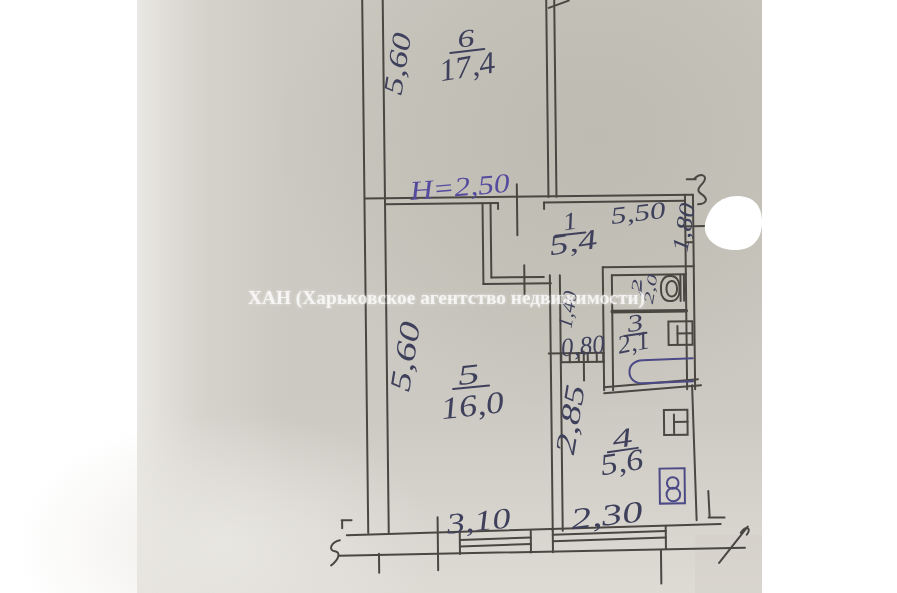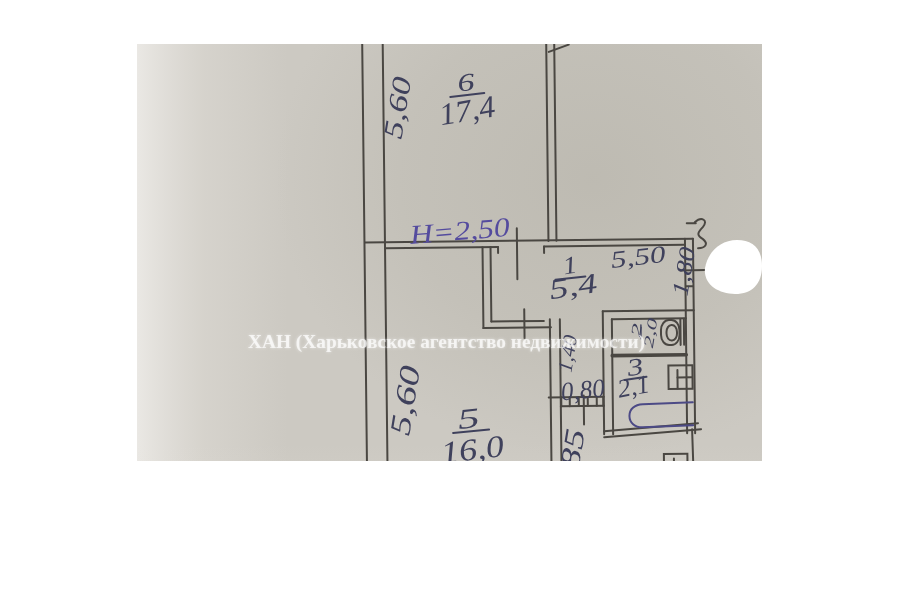--- a/index.html
+++ b/index.html
@@ -1,16 +1,16 @@
 <!DOCTYPE html>
 <html><head>
 <meta charset="utf-8">
 <style>
   html,body{margin:0;padding:0;background:#ffffff;}
-  #stage{position:relative;width:897px;height:417px;overflow:hidden;background:#ffffff;margin-top:44px;}
+  #stage{position:relative;width:897px;height:593px;overflow:hidden;background:#ffffff;}
   svg{display:block;}
   text{font-family:"Liberation Serif", serif;}
 </style>
 </head>
 <body>
 <div id="stage">
 <svg width="897" height="593" viewBox="0 0 897 593">
 <defs>
   <linearGradient id="leftEdge" x1="0" y1="0" x2="1" y2="0">
     <stop offset="0" stop-color="#eae8e4" stop-opacity="1"></stop>

